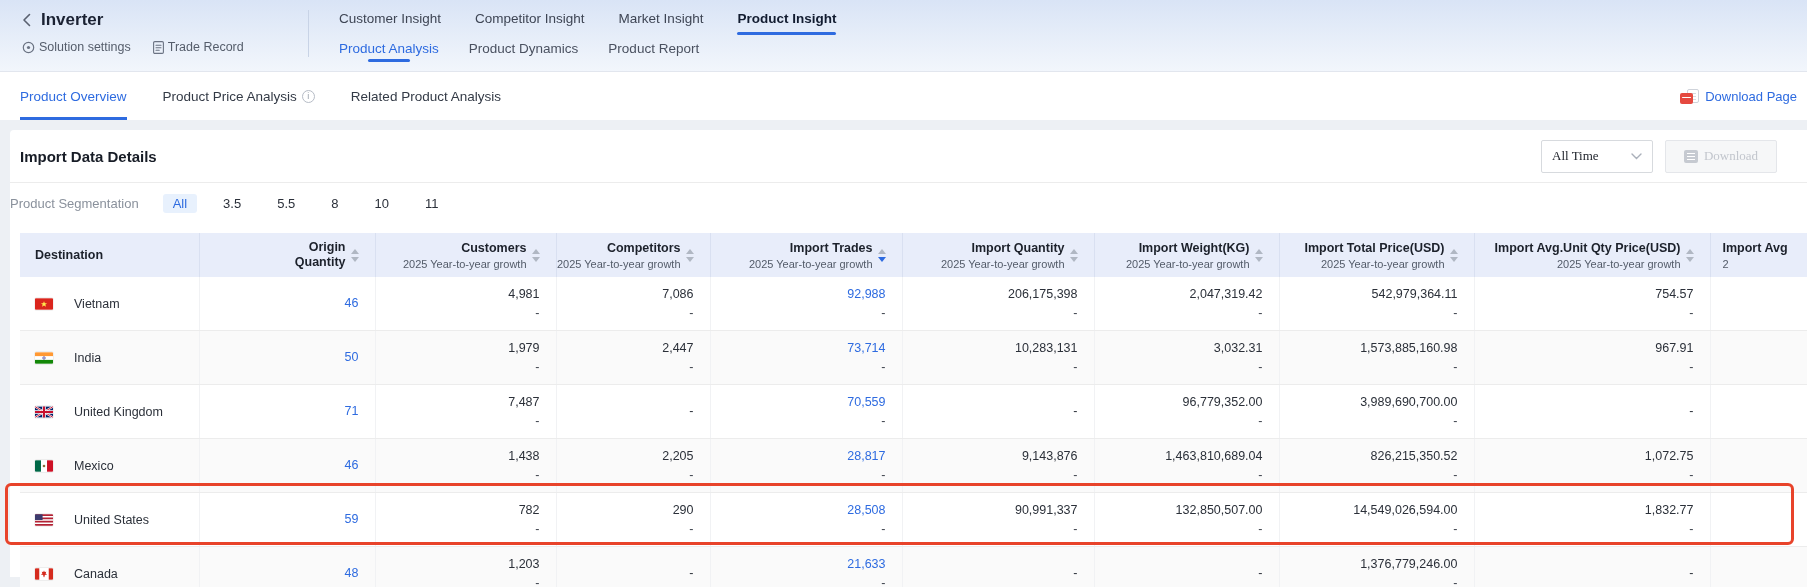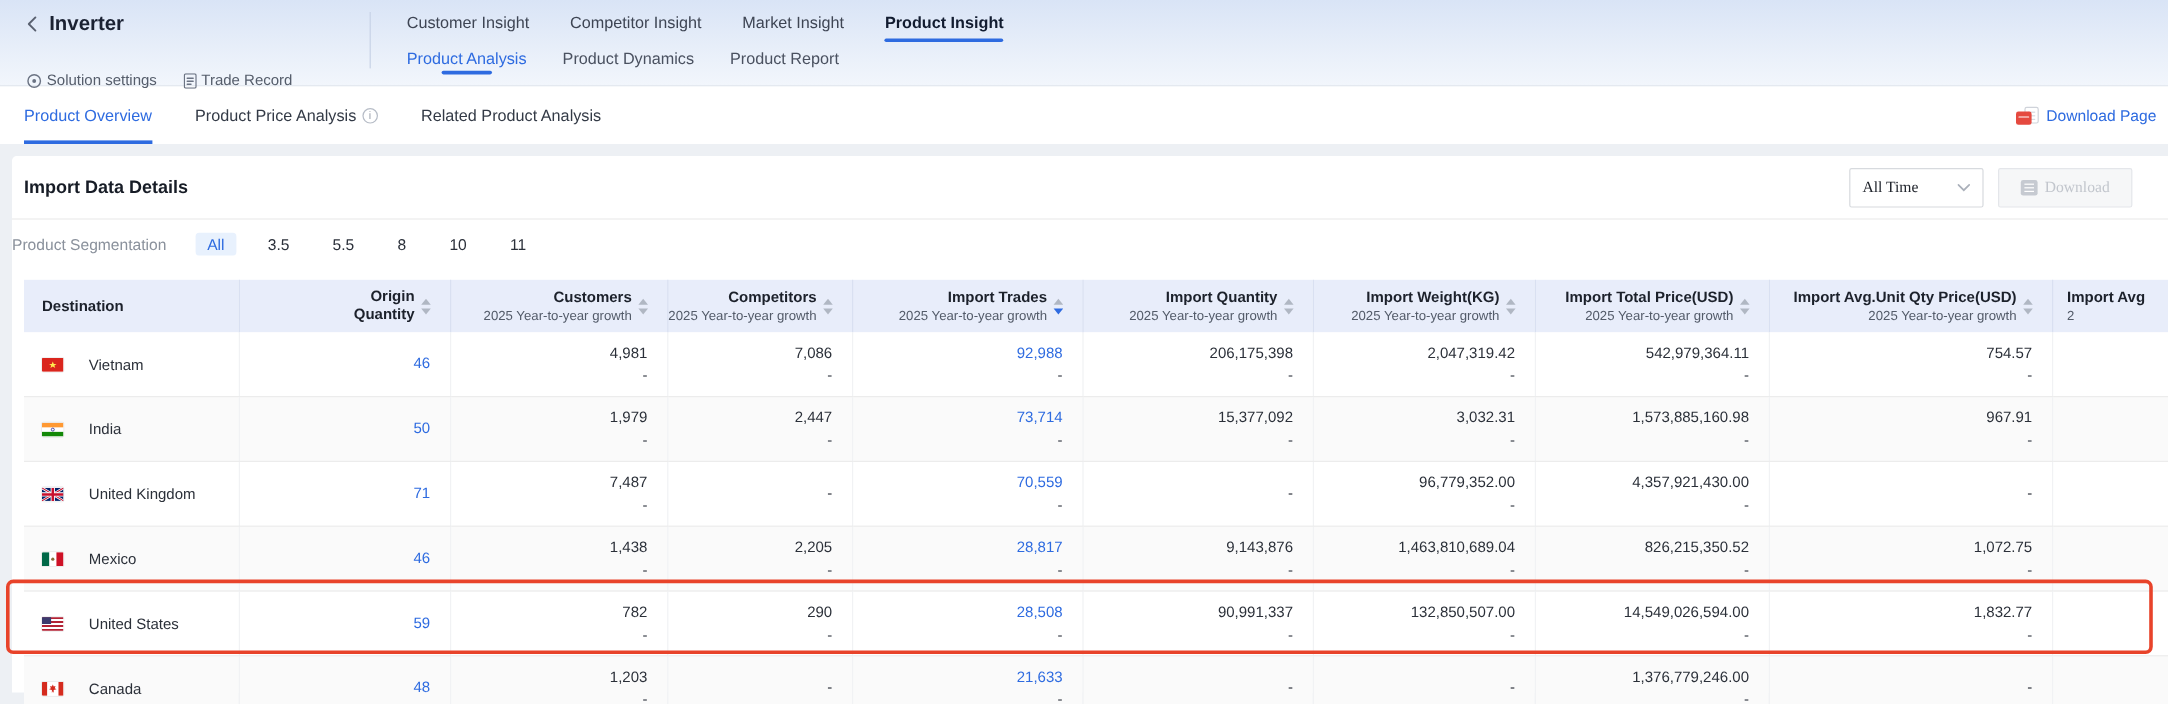--- a/index.html
+++ b/index.html
@@ -8,21 +8,21 @@
     background:#edf0f4;font-family:"Liberation Sans",sans-serif;
   }
   
   .header{height:72px;background:linear-gradient(180deg,#d9e4f6 0%,#e7eef9 55%,#f2f6fc 100%);
     display:flex;border-bottom:1px solid #e2e6ee;box-sizing:border-box;}
   .header-left{width:308px;padding:10px 0 0 22px;box-sizing:border-box;flex:none;}
   .title-row{display:flex;align-items:center;gap:10px;}
   .app-title{font-size:17px;font-weight:bold;color:#1b2233;}
   .back-btn{display:flex;align-items:center;cursor:pointer;}
   .header-links{margin-top:10px;display:flex;gap:22px;color:#555d6b;font-size:12.5px;align-items:center;}
-  .hlink{display:flex;align-items:center;gap:4px;cursor:pointer;margin-top:20px;}
+  .hlink{display:flex;align-items:center;gap:4px;cursor:pointer;}
   .header-divider{width:1px;background:#c8d3e6;margin:10px 0 14px 0;flex:none;}
   .header-tabs{padding:11px 0 0 30px;}
   .primary-tabs{display:flex;gap:34px;font-size:13.5px;color:#3e4554;}
   .p-tab{padding-bottom:9px;position:relative;cursor:pointer;white-space:nowrap;}
   .p-tab.active{color:#121c30;font-weight:bold;}
   .p-tab.active::after{content:"";position:absolute;left:0;right:0;bottom:0;height:3px;background:#2e6be0;border-radius:2px;}
   .secondary-tabs{display:flex;gap:30px;font-size:13.5px;color:#4a5160;margin-top:6px;}
   .s-tab{position:relative;padding-bottom:6px;cursor:pointer;white-space:nowrap;}
   .s-tab.active{color:#2e6be0;}
   .s-tab.active::after{content:"";position:absolute;left:50%;transform:translateX(-50%);bottom:0;width:42px;height:3px;background:#2e6be0;border-radius:2px;}
@@ -389,21 +389,21 @@
             </td>
             <td class="num">
               <div class="val">2,447</div>
               <div class="growth">-</div>
             </td>
             <td class="num">
               <div class="val blue">73,714</div>
               <div class="growth">-</div>
             </td>
             <td class="num">
-              <div class="val">15,377,092</div>
+              <div class="val">10,283,131</div>
               <div class="growth">-</div>
             </td>
             <td class="num">
               <div class="val">3,032.31</div>
               <div class="growth">-</div>
             </td>
             <td class="num">
               <div class="val">1,573,885,160.98</div>
               <div class="growth">-</div>
             </td>
@@ -443,21 +443,21 @@
               <div class="growth">-</div>
             </td>
             <td class="num">
               <div class="val">-</div>
             </td>
             <td class="num">
               <div class="val">96,779,352.00</div>
               <div class="growth">-</div>
             </td>
             <td class="num">
-              <div class="val">4,357,921,430.00</div>
+              <div class="val">3,989,690,700.00</div>
               <div class="growth">-</div>
             </td>
             <td class="num">
               <div class="val">-</div>
             </td>
             <td class="num"></td>
           </tr>
           <tr class="alt">
             <td class="dest">
               <div class="dest-inner">

